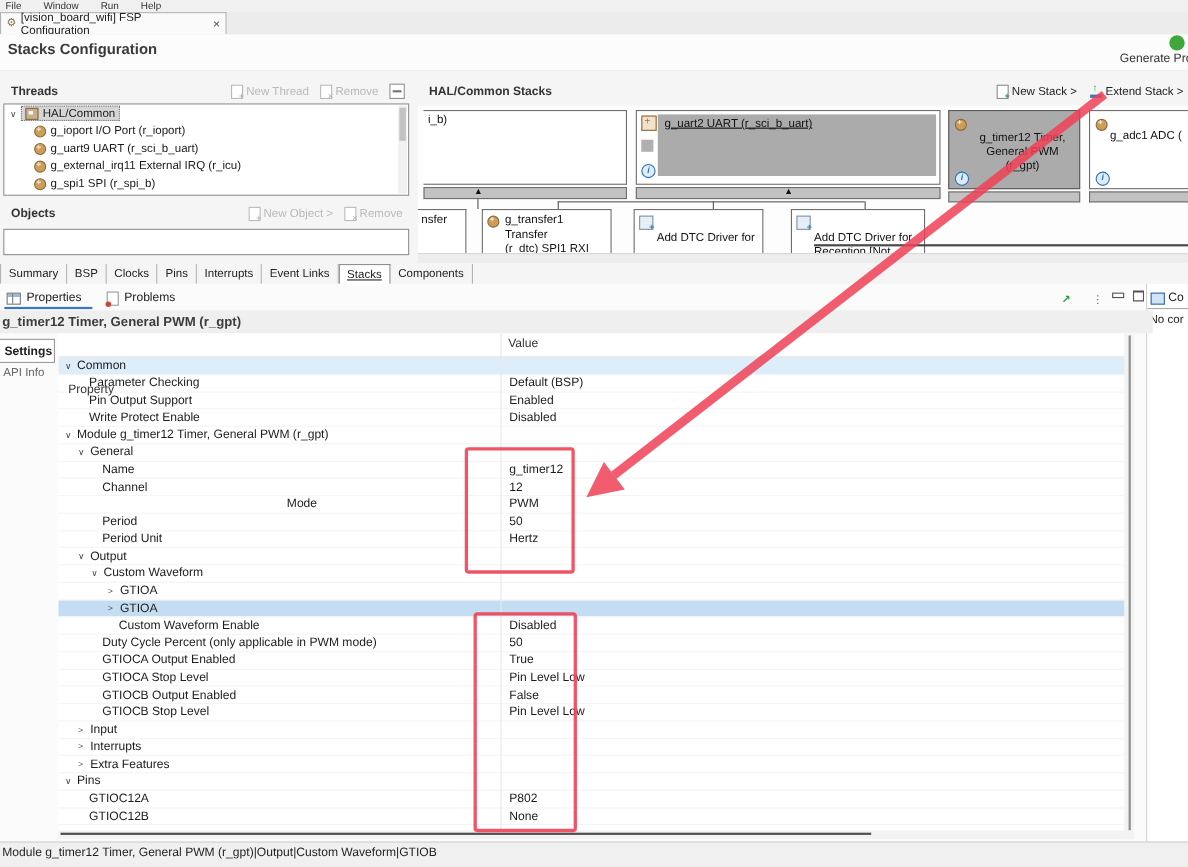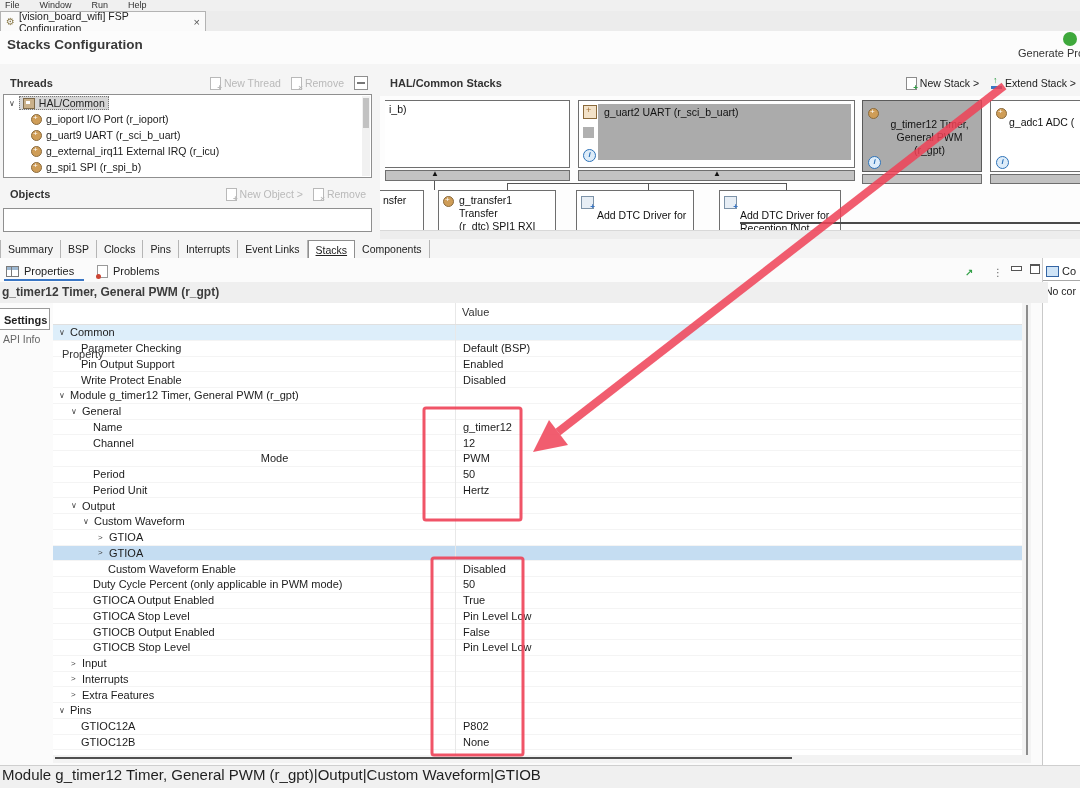--- a/index.html
+++ b/index.html
@@ -62,21 +62,21 @@
   .troot{display:flex;align-items:center;gap:4px;height:16px;padding-left:5px;font-size:10.5px;}
   .troot .sel{background:#d6d6d6;border:1px dotted #777;padding:0 3px;display:flex;align-items:center;gap:4px;}
   .chevroot{font-size:8px;color:#444;}
   .vscroll{position:absolute;right:1px;top:1px;bottom:1px;width:8px;background:#f1f1f1;}
   .vscroll .thumb{position:absolute;left:1px;width:6px;background:#c2c2c2;}
 
   
   .block{position:absolute;background:#fff;border:1px solid #6e6e6e;box-sizing:border-box;font-size:10.5px;color:#111;}
   .blabel{display:block;padding:2px 4px;line-height:13px;}
   .graybg{background:#ababab;border-color:#5a5a5a;}
-  .inner-gray{position:absolute;left:19px;top:3px;right:3px;bottom:7px;background:#ababab;}
+  .inner-gray{position:absolute;left:19px;top:3px;right:3px;bottom:7px;background:#ababab;text-decoration:underline;}
   .cbar{position:absolute;background:#c2c2c2;border:1px solid #6e6e6e;box-sizing:border-box;}
   .tri{position:absolute;top:-2px;font-size:8px;color:#111;line-height:10px;}
   .stem{position:absolute;width:1px;background:#555;}
   .hline{position:absolute;height:1px;background:#555;}
   .subblock{position:absolute;background:#fff;border:1px solid #6e6e6e;box-sizing:border-box;font-size:10.5px;color:#111;}
   .subblock .sbl{display:block;padding:3px 2px 0 20px;line-height:13px;}
   .sb-icon{position:absolute;left:4px;top:5px;}
   .dtc-icon{display:inline-block;width:11px;height:11px;background:#e7eef5;border:1px solid #7d93a8;position:relative;}
   .dtc-icon::after{content:"+";position:absolute;right:-2px;bottom:-3px;font-size:8px;color:#3a76c4;font-weight:bold;}
   .hthumb{position:absolute;height:2px;background:#4a4a4a;}
@@ -125,21 +125,21 @@
   .plab{width:403px;display:flex;align-items:center;gap:3px;box-sizing:border-box;overflow:hidden;white-space:nowrap;}
   .pval{padding-left:7px;overflow:hidden;white-space:nowrap;}
   .chev{font-size:8px;color:#444;width:8px;flex:none;}
   .ptable .vthumb{position:absolute;right:3px;top:2px;bottom:8px;width:2px;background:#8d8d8d;}
   .ptable .vtrack{position:absolute;right:0;top:0;bottom:0;width:9px;background:#f3f3f3;}
   .phsc-track{position:absolute;left:53px;top:497px;width:978px;height:8px;background:#f3f3f3;}
   .phsc-thumb{position:absolute;left:2px;top:2px;width:737px;height:2px;background:#4f4f4f;}
 
   
   .statusbar{left:0;top:765px;width:1080px;height:23px;background:#f0f0f0;border-top:1px solid #cfcfcf;
-    font-size:15px;color:#1f1f1f;line-height:18px;padding-left:2px;box-sizing:border-box;}
+    font-size:11px;color:#1f1f1f;line-height:18px;padding-left:2px;box-sizing:border-box;}
 
   
   .annot{left:0;top:0;width:1080px;height:788px;pointer-events:none;z-index:60;}
 </style>
 </head>
 <body>
 
 <div class="screen">
 
   <div class="abs menubar">

